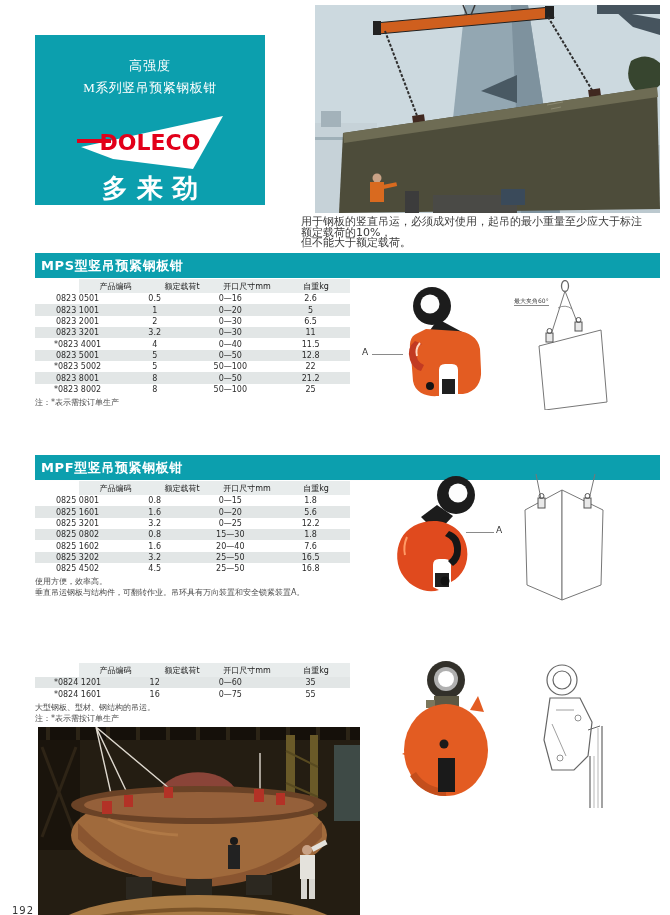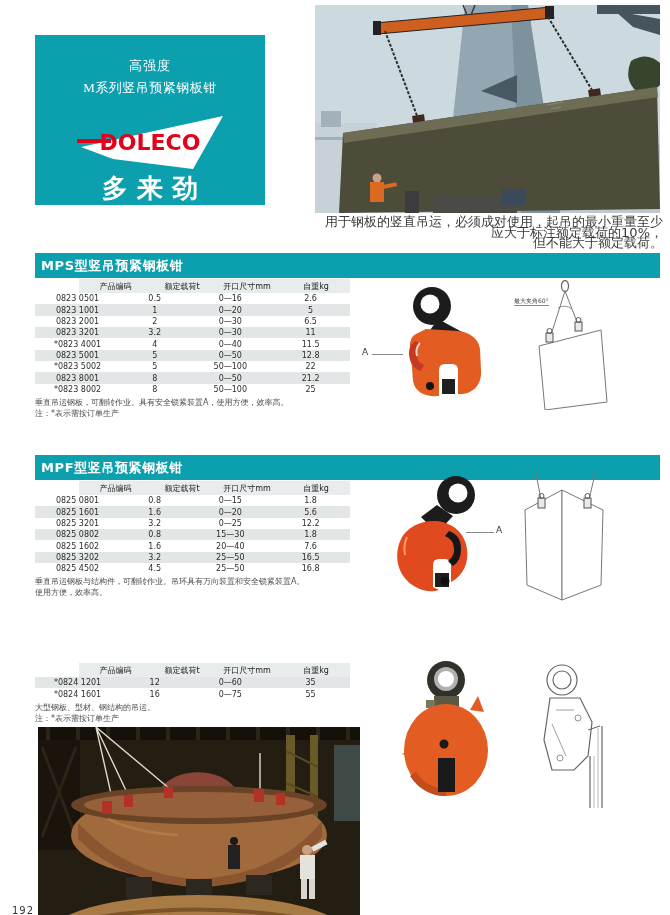--- a/index.html
+++ b/index.html
@@ -15,21 +15,21 @@
   .brandbox{position:absolute;left:35px;top:14px;width:230px;height:170px;background:var(--teal);color:#fff;text-align:center;margin-top:21px;}
   .bh1{position:absolute;top:22px;left:0;width:100%;font-size:13px;letter-spacing:1px;}
   .bh2{position:absolute;top:44px;left:0;width:100%;font-size:13px;letter-spacing:0.5px;font-family:Liberation Serif, serif;}
   .logo{position:absolute;top:78px;left:40px;width:150px;height:58px;text-align:right;}
   .logocn{position:absolute;top:136px;left:0;width:100%;font-size:26px;font-weight:bold;letter-spacing:9px;text-indent:9px;}
 
   
   .illus{position:absolute;}
   .illus svg{display:block;width:100%;height:100%;}
 
-  .caption{position:absolute;left:315px;top:217px;width:348px;font-size:13px;line-height:10.5px;color:#3a3a3a;text-align:right;}
+  .caption{position:absolute;left:301px;top:217px;width:348px;font-size:11px;line-height:10.5px;color:#3a3a3a;}
 
   
   .secbar{position:absolute;left:35px;width:625px;height:25px;background:var(--teal);color:#fff;
           font-size:13px;font-weight:bold;line-height:25px;box-sizing:border-box;padding-left:6px;letter-spacing:0.6px;}
 
   
   .table{position:absolute;left:35px;width:315px;font-size:8px;color:#2c2c2c;}
   .thead,.trow{display:grid;grid-template-columns:27% 22% 26% 25%;align-items:center;}
   .thead{background:#e8ecec;height:14px;color:#222;margin-left:44px;}
   .trow{height:11.35px;background:#fff;}
@@ -160,21 +160,20 @@
         </div>
         <div class="trow">
           <div class="tcell">*0823 8002</div>
           <div class="tcell">8</div>
           <div class="tcell">50—100</div>
           <div class="tcell">25</div>
         </div>
       </div>
   </div>
   <div class="notes" style="top:398px">
-    <div>垂直吊运钢板，可翻转作业。具有安全锁紧装置A，使用方便，效率高。</div>
     <div>注：*表示需按订单生产</div>
   </div>
 
   <div class="callout" style="left:362px;top:347px">A</div>
   <div class="callout-line" style="left:372px;top:354px;width:31px"></div>
 
   <div class="illus" style="left:402px;top:283px;width:90px;height:118px">
     <svg viewBox="0 0 90 118">
       <circle cx="30" cy="23" r="19" fill="#1c1c1c"></circle>
       <circle cx="28" cy="21" r="9.5" fill="#fdfdfd"></circle>
@@ -250,22 +249,22 @@
         </div>
         <div class="trow">
           <div class="tcell">0825 4502</div>
           <div class="tcell">4.5</div>
           <div class="tcell">25—50</div>
           <div class="tcell">16.8</div>
         </div>
       </div>
   </div>
   <div class="notes" style="top:577px">
+    <div>使用方便，效率高。</div>
     <div>垂直吊运钢板与结构件，可翻转作业。吊环具有万向装置和安全锁紧装置A。</div>
-    <div>使用方便，效率高。</div>
   </div>
 
   <div class="illus" style="left:393px;top:473px;width:90px;height:122px">
     <svg viewBox="0 0 90 122">
       <circle cx="63" cy="22" r="19" fill="#1c1c1c"></circle>
       <circle cx="65" cy="20" r="9.5" fill="#fdfdfd"></circle>
       <polygon points="44,32 60,43 44,60 28,44" fill="#1c1c1c"></polygon>
       <path d="M8,66 C2,78 3,94 11,104 C19,115 34,121 46,117 L40,114 L40,92 Q40,86 46,86 L52,86 Q58,86 58,92 L58,109 C70,103 76,90 74,76 C72,60 60,50 44,48 C28,47 14,54 8,66 Z" fill="#e04a1e"></path>
       <path d="M56,58 q12,4 12,18 q0,12 -8,17 l-5,-5 q7,-5 6,-13 q-1,-9 -9,-12 z" fill="#161616"></path>
       <rect x="42" y="100" width="14" height="14" fill="#1f1f1f"></rect>

